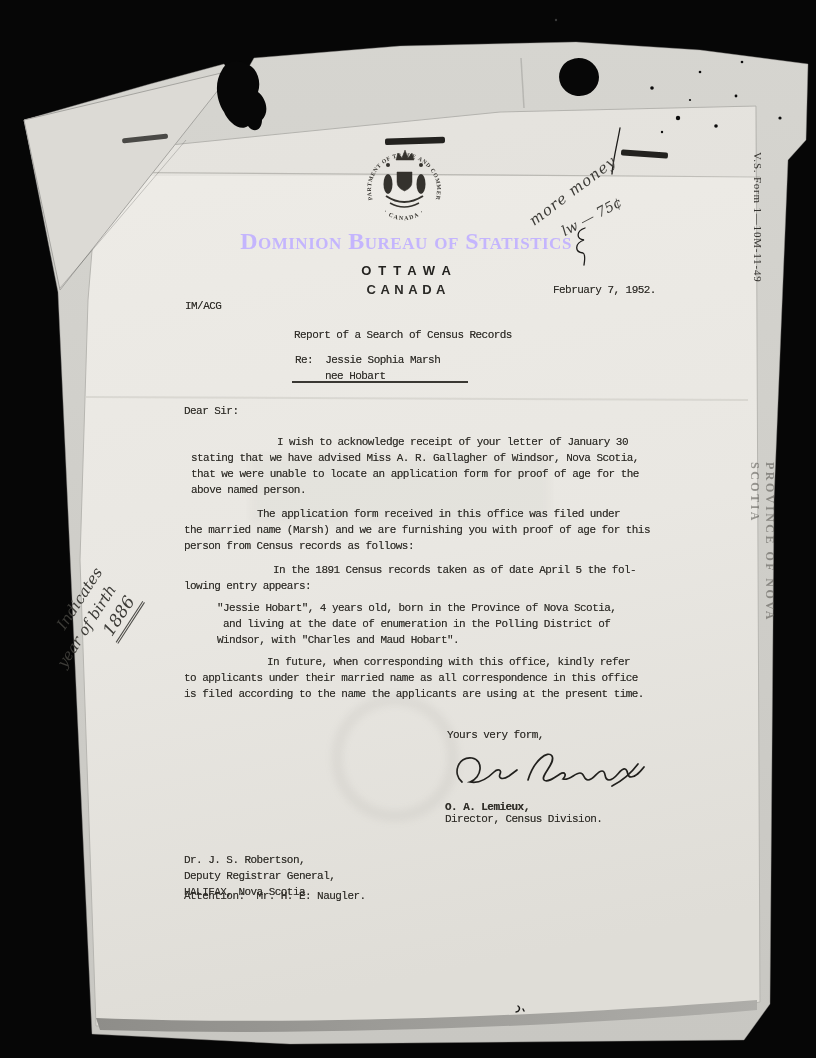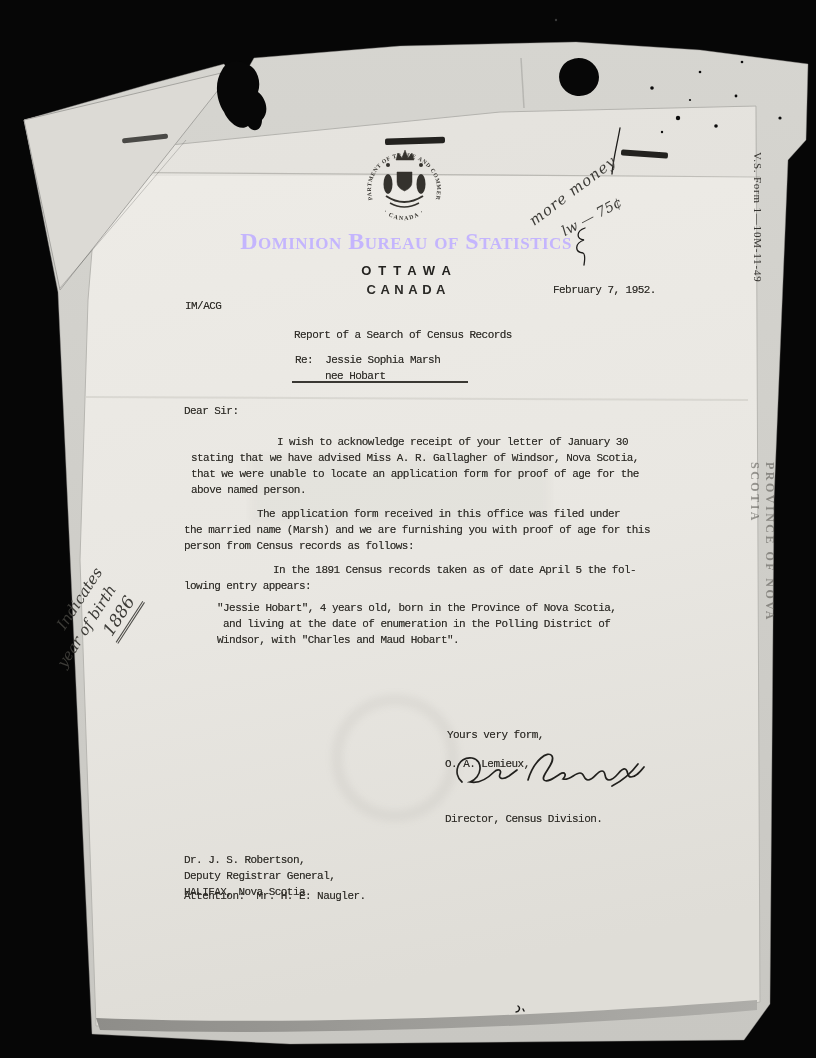--- a/index.html
+++ b/index.html
@@ -151,22 +151,25 @@
 that we were unable to locate an application form for proof of age for the
 above named person.</div>
   <div class="typed" style="left:184px;top:506px;text-indent:73px;">The application form received in this office was filed under
 the married name (Marsh) and we are furnishing you with proof of age for this
 person from Census records as follows:</div>
   <div class="typed" style="left:184px;top:562px;text-indent:89px;">In the 1891 Census records taken as of date April 5 the fol-
 lowing entry appears:</div>
   <div class="typed" style="left:217px;top:600px;">"Jessie Hobart", 4 years old, born in the Province of Nova Scotia,
  and living at the date of enumeration in the Polling District of
 Windsor, with "Charles and Maud Hobart".</div>
+  <div class="typed" style="left:184px;top:654px;text-indent:83px;">In future, when corresponding with this office, kindly refer
+to applicants under their married name as all correspondence in this office
+is filed according to the name the applicants are using at the present time.</div>
   <div class="typed" style="left:447px;top:727px;">Yours very form,</div>
-  <div class="typed" style="left:445px;top:756px;">O. A. Lemieux,</div>
+  <div class="typed" style="left:445px;top:799px;font-weight:bold;">O. A. Lemieux,</div>
   <div class="typed" style="left:445px;top:811px;">Director, Census Division.</div>
   <div class="typed" style="left:184px;top:852px;">Dr. J. S. Robertson,
 Deputy Registrar General,
 HALIFAX, Nova Scotia.</div>
   <div class="typed" style="left:184px;top:888px;text-align:right;">Attention:  Mr. H. E. Naugler.</div>
 
   <div class="handwriting margin-note">
     <div class="l1">Indicates</div>
     <div class="l2">year of birth</div>
     <div><span class="l3">1886</span></div>

